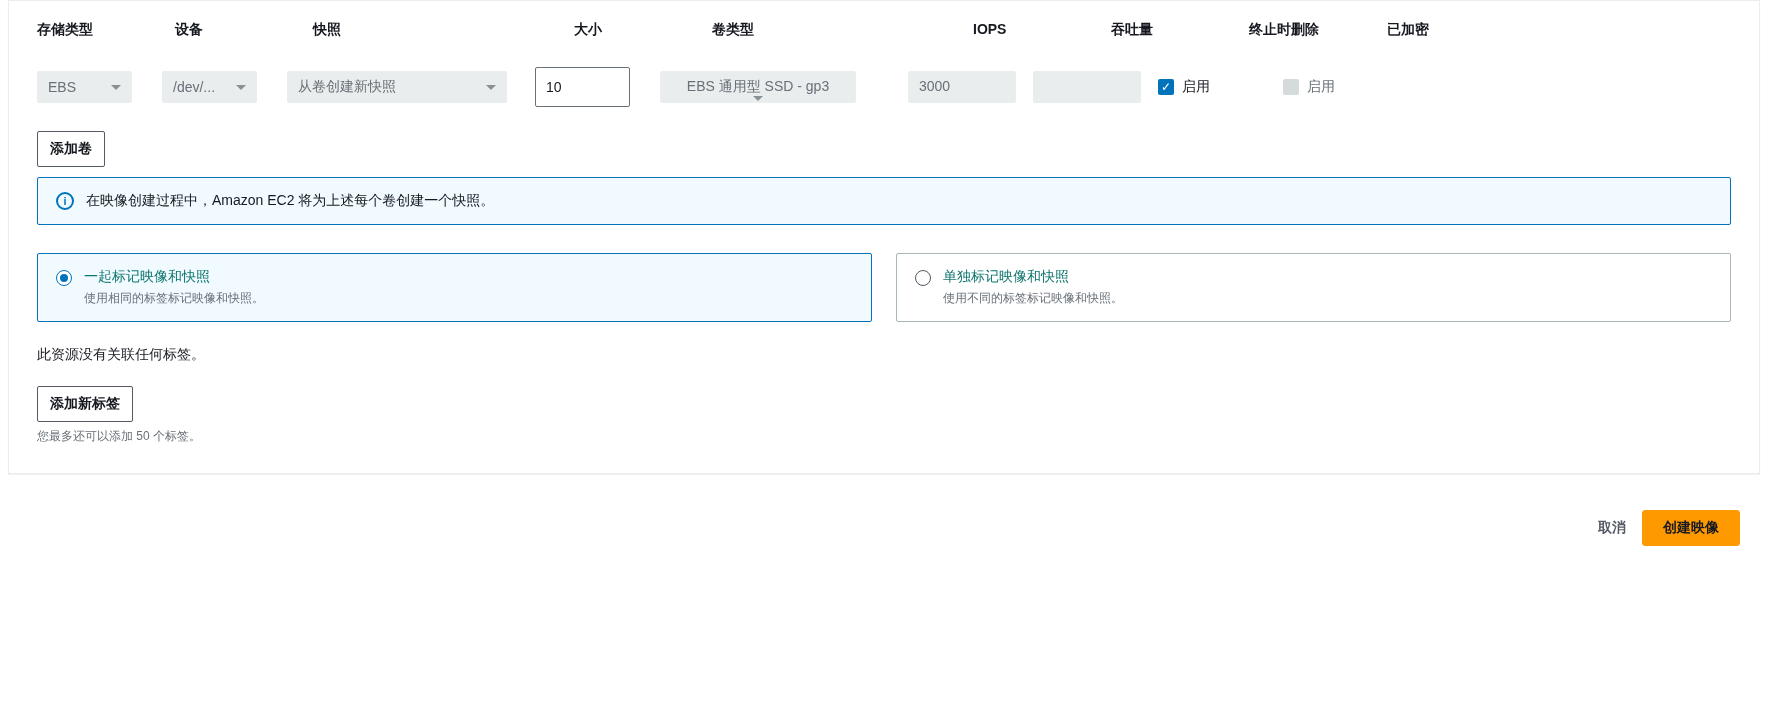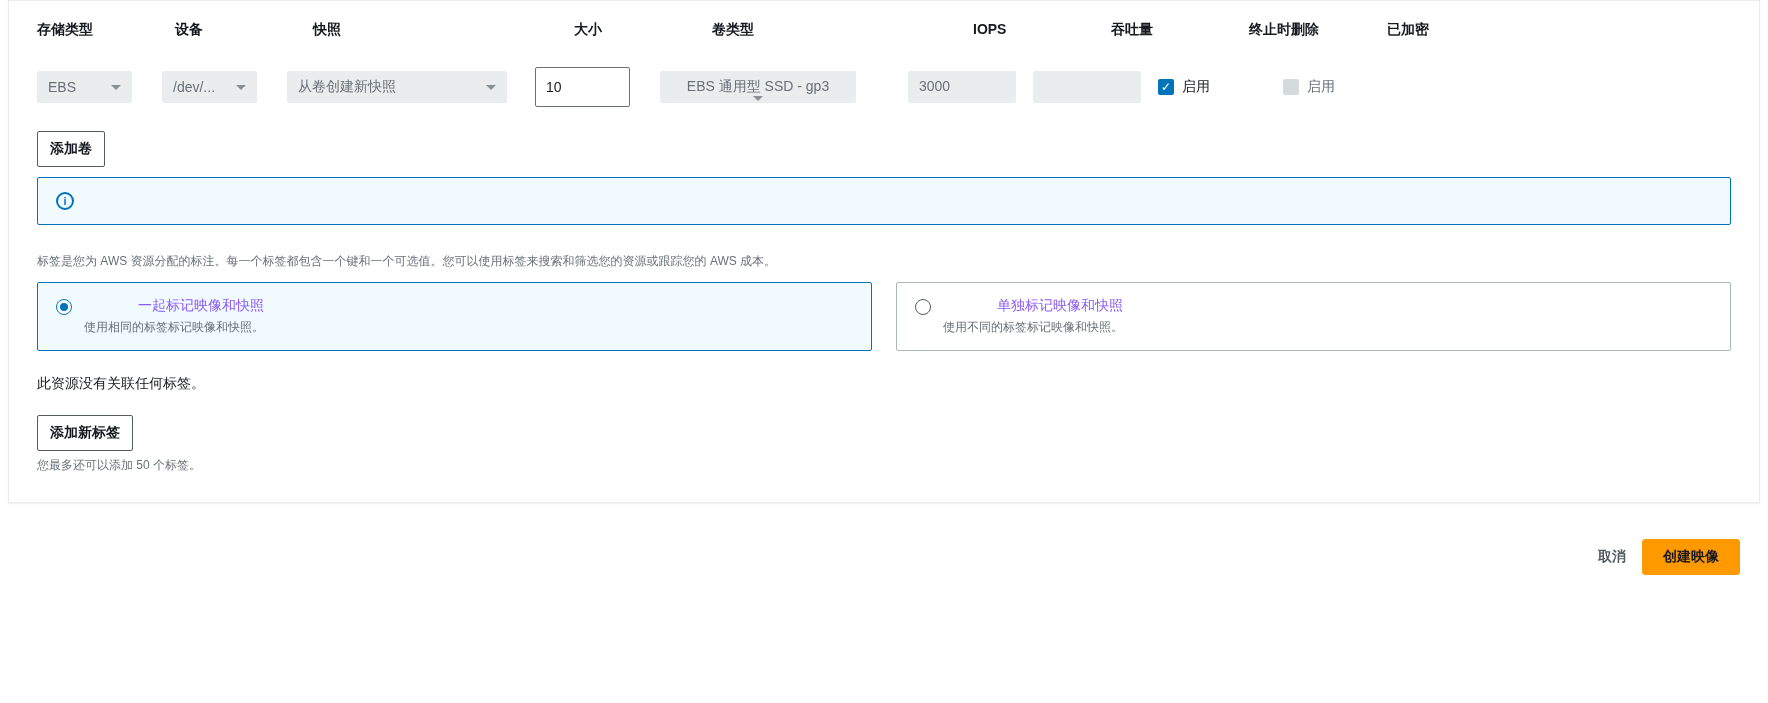--- a/index.html
+++ b/index.html
@@ -146,21 +146,21 @@
       flex-shrink: 0;
       margin-top: 2px;
       background: #fff;
     }
     .radio.selected { border-color: #0073bb; }
     .radio .dot {
       width: 8px; height: 8px;
       border-radius: 50%;
       background: #0073bb;
     }
-    .radio-title { font-size: 14px; color: #8b5cf6; margin-bottom: 4px; text-align: right; }
+    .radio-title { font-size: 14px; color: #0f766e; margin-bottom: 4px; }
     .radio-desc { font-size: 12px; color: #687078; }
     .helper-text { font-size: 12px; color: #687078; margin-top: 6px; }
     .footer {
       display: flex;
       justify-content: flex-end;
       align-items: center;
       gap: 4px;
       padding: 16px 28px 20px 28px;
     }
     .btn-link {
@@ -253,24 +253,24 @@
         <span class="checkbox disabled"></span>
         <span style="color:#687078">启用</span>
       </label>
     </div>
   </div>
 
   <button class="btn">添加卷</button>
 
   <div class="info-box">
     <span class="info-icon">i</span>
+    <span>在映像创建过程中，Amazon EC2 将为上述每个卷创建一个快照。</span>
   </div>
 
   <div>
-    <div class="section-desc">标签是您为 AWS 资源分配的标注。每一个标签都包含一个键和一个可选值。您可以使用标签来搜索和筛选您的资源或跟踪您的 AWS 成本。</div>
 
     <div class="radio-group">
       <label class="radio-card selected">
         <span class="radio selected">
             <span class="dot"></span>
           </span>
         <span>
           <div class="radio-title">一起标记映像和快照</div>
           <div class="radio-desc">使用相同的标签标记映像和快照。</div>
         </span>

